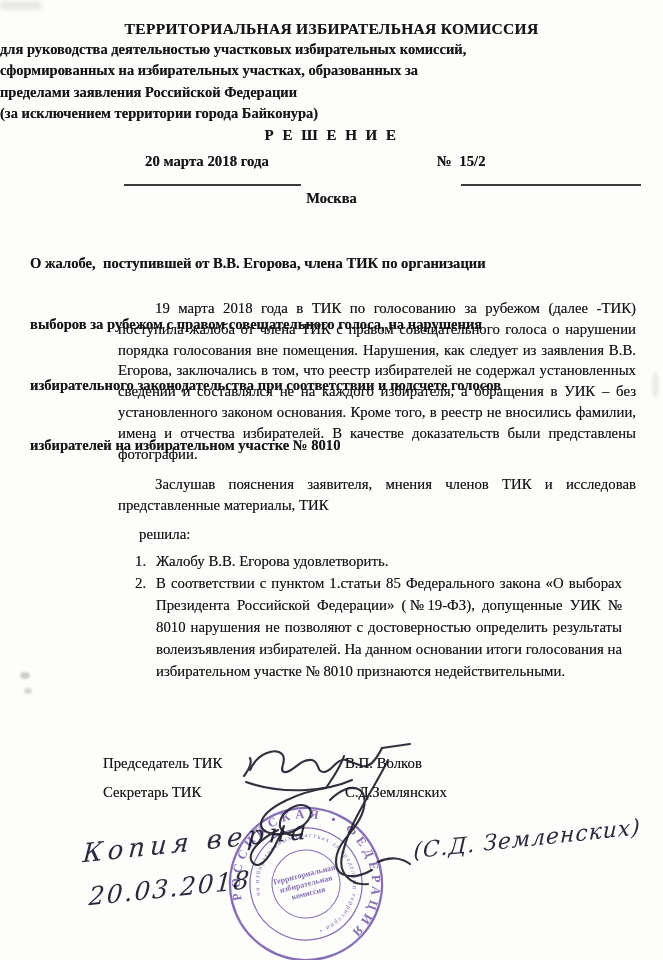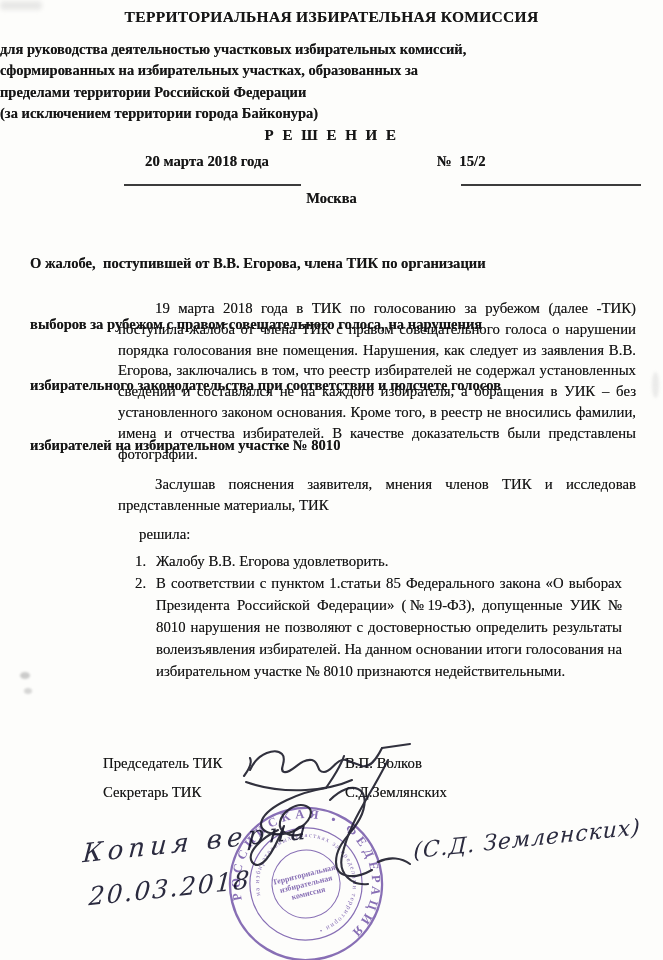--- a/index.html
+++ b/index.html
@@ -2,21 +2,21 @@
 <html><head>
 <meta charset="utf-8">
 <style>
   html,body{margin:0;padding:0;background:#ffffff;}
   .page{
     position:relative;width:663px;height:960px;margin:0 auto;
     background:#fdfdfb;overflow:hidden;
     font-family:"Liberation Serif","DejaVu Serif",serif;color:#161616;
   }
   .t{text-shadow:0 0 .5px rgba(25,25,25,.6);}
-  .title{position:absolute;top:8px;left:0;right:0;text-align:center;
+  .title{position:absolute;top:20px;left:0;right:0;text-align:center;
     font-weight:bold;font-size:15.5px;letter-spacing:.3px;}
   .subtitle{position:absolute;top:39px;left:0;right:0;text-align:left;
     font-weight:bold;font-size:14.5px;line-height:21.3px;}
   .doctype{position:absolute;top:127px;left:0;right:0;text-align:center;
     font-weight:bold;font-size:15px;letter-spacing:2.5px;}
   .meta-date{position:absolute;top:153px;left:145px;font-weight:bold;font-size:14.8px;}
   .meta-number{position:absolute;top:153px;left:437px;font-weight:bold;font-size:14.8px;white-space:pre;}
   .rule{position:absolute;top:184px;height:2px;background:#3c3c3c;}
   .rule-left{left:124px;width:177px;}
   .rule-right{left:461px;width:180px;}
@@ -52,21 +52,21 @@
 </head>
 <body>
 
 <div class="page">
 
   <div class="title t">ТЕРРИТОРИАЛЬНАЯ ИЗБИРАТЕЛЬНАЯ КОМИССИЯ</div>
 
   <div class="subtitle t">
     <div>для руководства деятельностью участковых избирательных комиссий,</div>
     <div>сформированных на избирательных участках, образованных за</div>
-    <div>пределами территории Российской Федерации</div>
+    <div>пределами заявления Российской Федерации</div>
     <div>(за исключением территории города Байконура)</div>
   </div>
 
   <div class="doctype t">Р Е Ш Е Н И Е</div>
 
   <span class="meta-date t">20 марта 2018 года</span>
   <span class="meta-number t">№  15/2</span>
 
   <div class="rule rule-left"></div>
   <div class="rule rule-right"></div>

